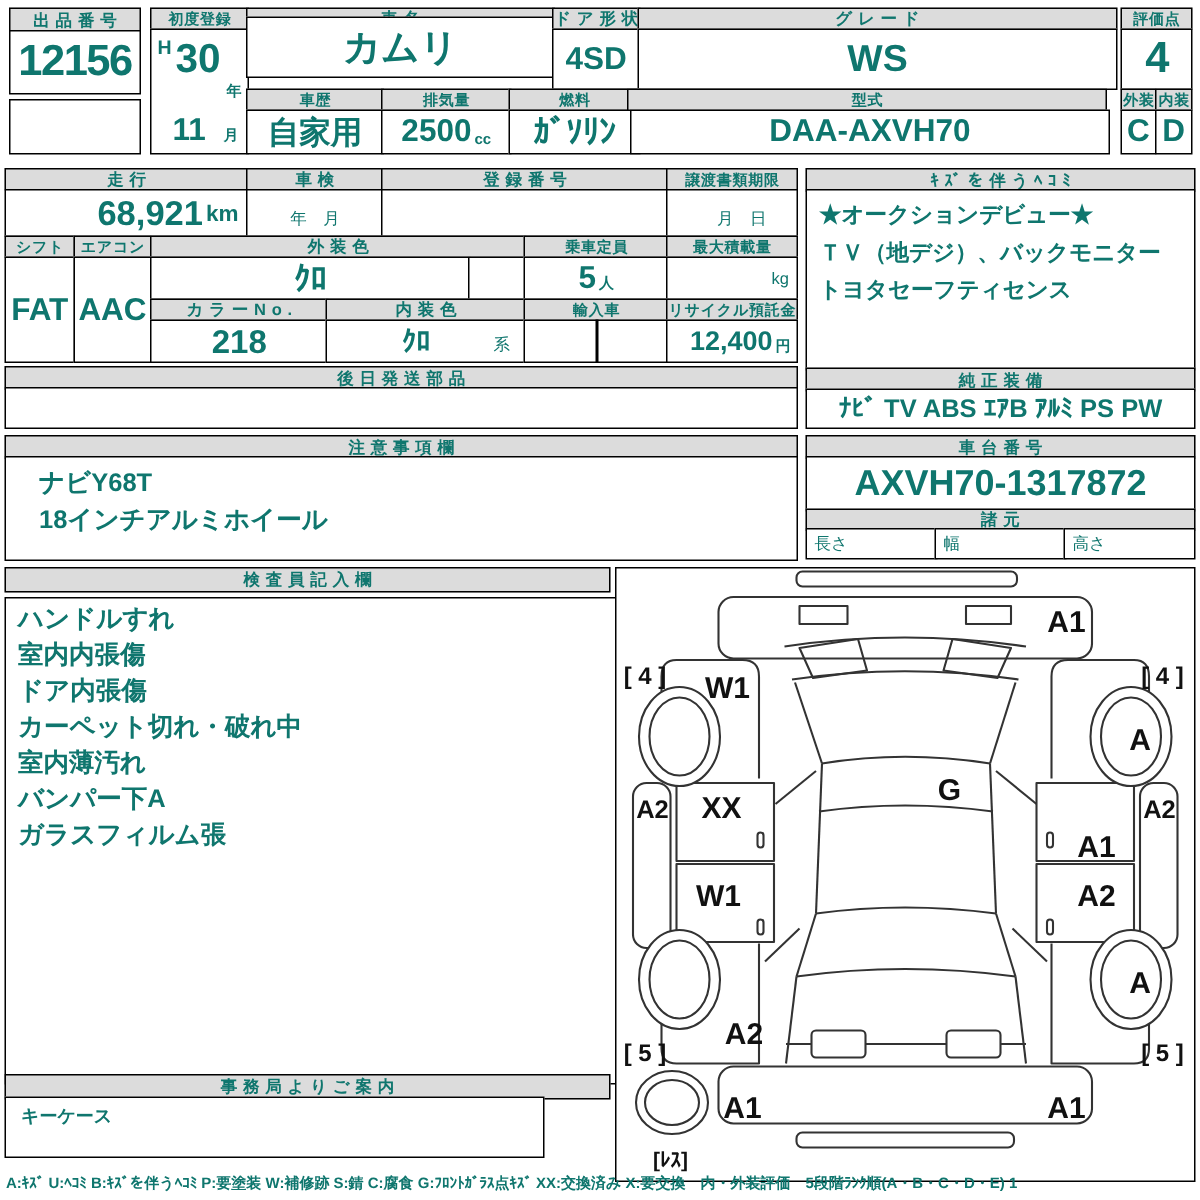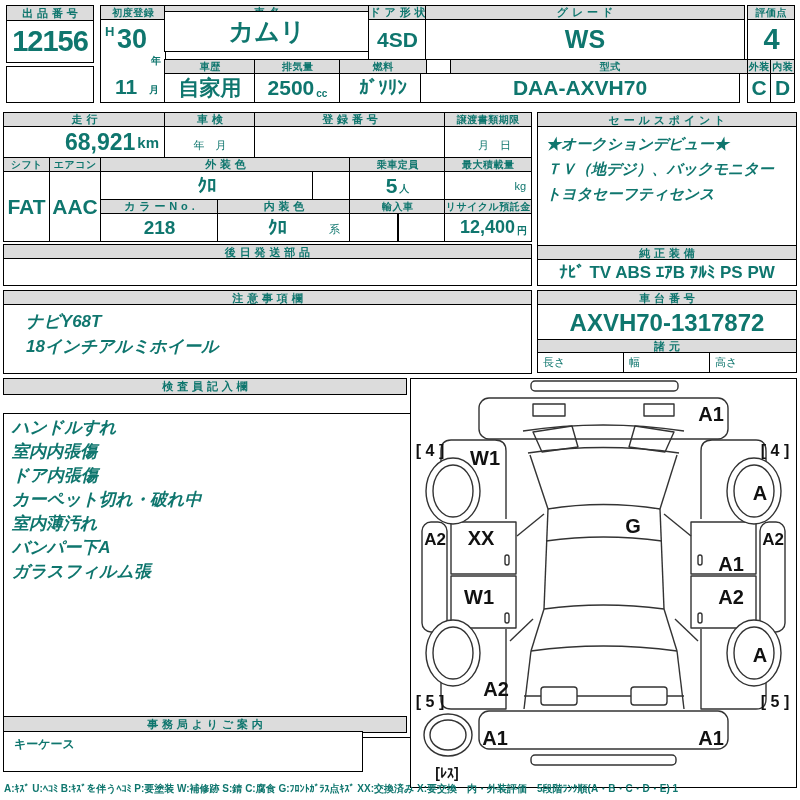--- a/index.html
+++ b/index.html
@@ -11,23 +11,23 @@
      letter-spacing:.35em;text-indent:.35em;white-space:nowrap;overflow:hidden;}
   .h.tight{letter-spacing:.05em;text-indent:.05em;font-size:10px;}
   .v{display:flex;align-items:center;justify-content:center;font-weight:bold;}
   .v.right{justify-content:flex-end;padding-left:12px;}
   .v.left{justify-content:flex-start;}
   .small{font-weight:normal;font-size:11px;}
   .unit{font-size:10px;font-weight:bold;margin-left:2px;align-self:flex-end;padding-bottom:3px;}
   .big30{font-size:29px;letter-spacing:-1px;}
   .big26{font-size:25px;}
   .big22{font-size:21px;}
-  .big20{font-size:19px;}
+  .big20{font-size:22px;}
   .big18{font-size:18px;}
-  .lines{display:block;font-weight:bold;font-size:16px;line-height:24px;padding:4px 8px;font-style:italic;}
+  .lines{display:block;font-weight:bold;font-size:16px;line-height:24px;padding:4px 8px;}
   .lines div{white-space:nowrap;}
   svg text{font-family:"Liberation Sans",sans-serif;font-weight:bold;fill:#111;}
   .legend{position:absolute;left:4px;top:782px;width:794px;font-size:10px;font-weight:bold;
           white-space:nowrap;overflow:hidden;}
 </style>
 </head>
 <body>
 
 <div class="sheet">
 
@@ -61,21 +61,21 @@
 
   <div class="h tight" style="left:254px;top:59px;width:87px;height:15px">排気量</div>
   <div class="c v" style="left:254px;top:73px;width:87px;height:30px">
     <span class="big22">2500</span>
     <span class="unit">cc</span>
   </div>
 
   <div class="h tight" style="left:339px;top:59px;width:88px;height:15px">燃料</div>
   <div class="c v big20" style="left:339px;top:73px;width:88px;height:30px">ｶﾞｿﾘﾝ</div>
 
-  <div class="h tight" style="left:450px;top:59px;width:320px;height:15px">型式</div>
+  <div class="h tight" style="left:418px;top:59px;width:320px;height:15px">型式</div>
   <div class="c v big22" style="left:420px;top:73px;width:320px;height:30px">DAA-AXVH70</div>
 
   <div class="h tight" style="left:747px;top:59px;width:24px;height:15px">外装</div>
   <div class="h tight" style="left:770px;top:59px;width:25px;height:15px">内装</div>
   <div class="c v big22" style="left:747px;top:73px;width:24px;height:30px">C</div>
   <div class="c v big22" style="left:770px;top:73px;width:25px;height:30px">D</div>
 
   <div class="h" style="left:3px;top:112px;width:163px;height:15px">走行</div>
   <div class="c v right" style="left:3px;top:126px;width:163px;height:32px;padding-right:6px">
     <span style="font-size:23px">68,921</span>
@@ -119,21 +119,21 @@
   <div style="position:absolute;left:397px;top:213px;width:1.5px;height:29px;background:#000"></div>
   <div class="h tight" style="left:444px;top:199px;width:88px;height:15px">リサイクル預託金</div>
   <div class="c v right" style="left:444px;top:213px;width:88px;height:29px;padding-right:4px">
     <span class="big18">12,400</span>
     <span class="unit">円</span>
   </div>
 
   <div class="h" style="left:3px;top:244px;width:529px;height:16px">後日発送部品</div>
   <div class="c v" style="left:3px;top:258px;width:529px;height:28px"></div>
 
-  <div class="h" style="left:537px;top:112px;width:260px;height:16px">セールスポイント</div>
+  <div class="h" style="left:537px;top:112px;width:260px;height:16px">ｷｽﾞを伴うﾍｺﾐ</div>
   <div class="c" style="left:537px;top:126px;width:260px;height:121px">
     <div class="lines" style="font-size:15px;line-height:25px">
       <div>★オークションデビュー★</div>
       <div>ＴＶ（地デジ）、バックモニター</div>
       <div>トヨタセーフティセンス</div>
     </div>
   </div>
   <div class="h" style="left:537px;top:245px;width:260px;height:16px">純正装備</div>
   <div class="c v" style="left:537px;top:259px;width:260px;height:27px;font-size:17px;white-space:nowrap">ﾅﾋﾞ  TV  ABS  ｴｱB  ｱﾙﾐ  PS  PW</div>
 
@@ -145,21 +145,21 @@
     </div>
   </div>
   <div class="h" style="left:537px;top:290px;width:260px;height:16px">車台番号</div>
   <div class="c v" style="left:537px;top:304px;width:260px;height:37px;font-size:24px">AXVH70-1317872</div>
   <div class="h" style="left:537px;top:339px;width:260px;height:15px">諸元</div>
   <div class="c v left small" style="left:537px;top:352px;width:88px;height:21px;padding-left:5px">長さ</div>
   <div class="c v left small" style="left:623px;top:352px;width:88px;height:21px;padding-left:5px">幅</div>
   <div class="c v left small" style="left:709px;top:352px;width:88px;height:21px;padding-left:5px">高さ</div>
 
   <div class="h" style="left:3px;top:378px;width:404px;height:17px">検査員記入欄</div>
-  <div class="c" style="left:3px;top:413px;width:441px;height:325px">
+  <div class="c" style="left:3px;top:398px;width:441px;height:325px">
     <div class="lines" style="font-size:17px;line-height:24px;padding:2px 8px">
       <div>ハンドルすれ</div>
       <div>室内内張傷</div>
       <div>ドア内張傷</div>
       <div>カーペット切れ・破れ中</div>
       <div>室内薄汚れ</div>
       <div>バンパー下A</div>
       <div>ガラスフィルム張</div>
     </div>
   </div>

